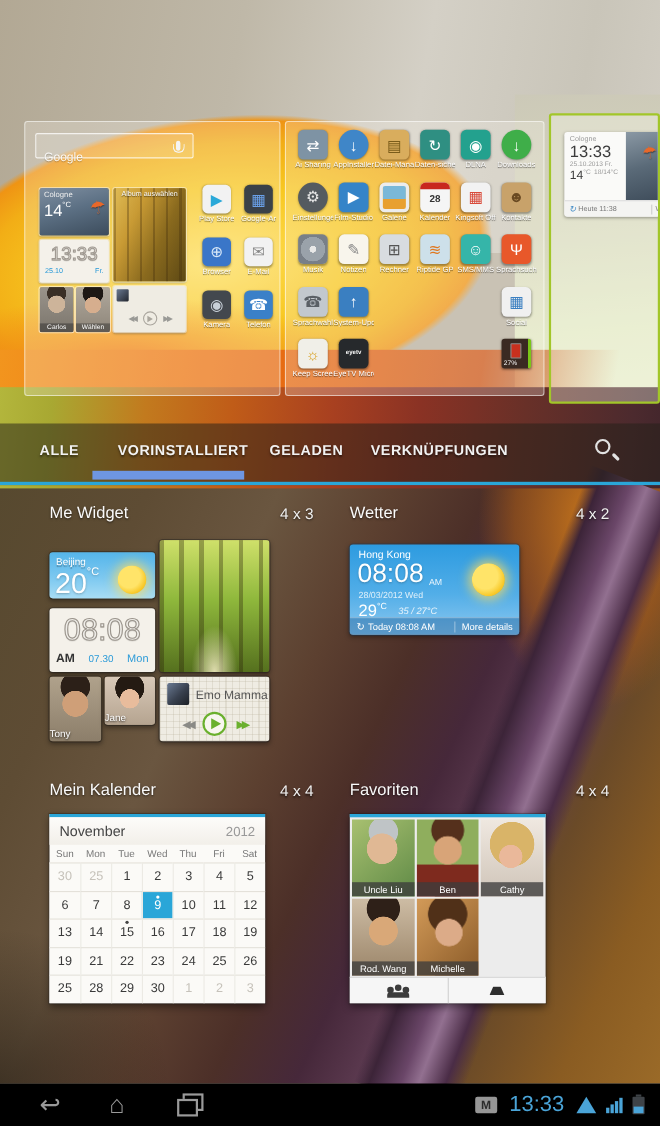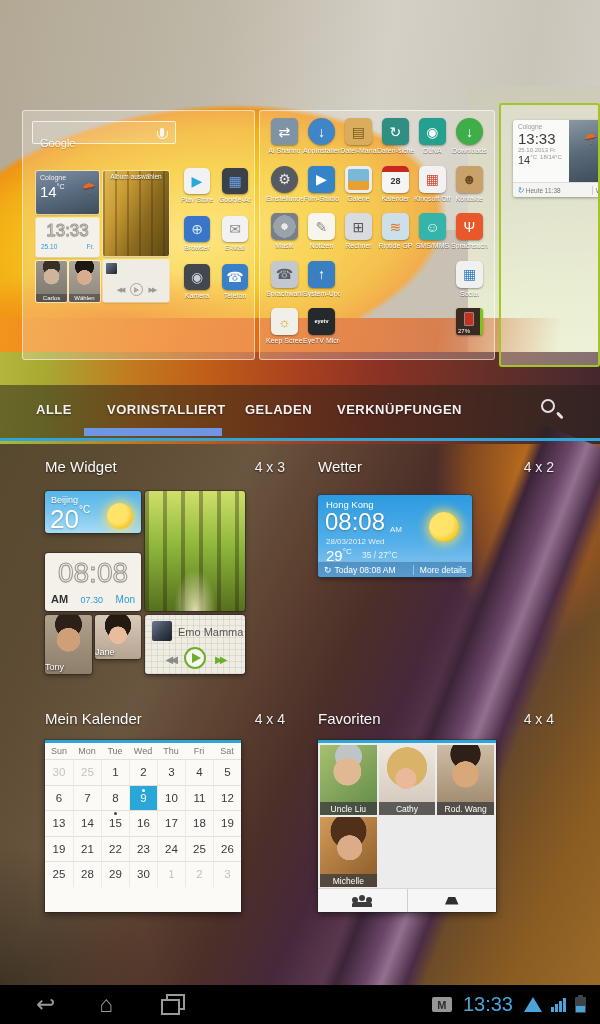--- a/index.html
+++ b/index.html
@@ -148,21 +148,21 @@
   .h3 { left:45px; top:710px; width:240px;gap:16px; }
   .h4 { left:318px; top:710px; width:236px; }
   .size-lbl { font-size:14px; color:#f0f0f0; }
 
   .wcard { position:absolute; z-index:3; }
 
   
   .mew { left:45px; top:491px; width:200px; height:186px; }
   .mtile { position:absolute; border-radius:3px; overflow:hidden;
     box-shadow:0 0 0 1px rgba(30,30,30,.4), 0 2px 5px rgba(0,0,0,.4); }
-  .t-beij { left:0; top:0; width:96px; height:42px;
+  .t-beij { left:0; top:11px; width:96px; height:42px;
     background:linear-gradient(#55b5ea 0%, #7cc8f0 55%, #a8ddf5 100%); }
   .t-beij .city { position:absolute; left:6px; top:4px; font-size:9px; color:#fff; text-shadow:0 1px 1px rgba(0,0,0,.3); }
   .t-beij .temp { position:absolute; left:5px; top:13px; font-size:26px; color:#fff; text-shadow:0 1px 2px rgba(0,0,0,.25); }
   .t-beij .temp i { font-style:normal; font-size:10px; vertical-align:top; }
   .sun { position:absolute; border-radius:50%; background:radial-gradient(circle at 40% 40%, #ffe469 0 45%, #f8c828 70%, #f0a818 100%);
     box-shadow:0 0 10px 3px rgba(255,220,90,.75); }
   .t-beij .sun { right:8px; top:12px; width:26px; height:26px; }
   .t-mphoto { left:100px; top:0; width:100px; height:120px;
     background:
       radial-gradient(ellipse 30px 60px at 50% 100%, rgba(238,232,190,.9), rgba(238,232,190,0) 70%),
@@ -202,21 +202,21 @@
   
   .wet { left:318px; top:495px; width:154px; height:82px; border-radius:3px; overflow:hidden;
     background:linear-gradient(#2d9be0 0%, #52aee8 55%, #8cc8ef 100%);
     box-shadow:0 0 0 1px rgba(20,60,100,.5), 0 2px 5px rgba(0,0,0,.4); }
   .wet .city { position:absolute; left:8px; top:4px; font-size:9.5px; color:#fff; }
   .wet .time { position:absolute; left:7px; top:13px; font-size:24px; color:#fff; text-shadow:0 1px 2px rgba(0,0,0,.25); }
   .wet .ampm { position:absolute; left:72px; top:30px; font-size:8px; color:#e8f4fc; }
   .wet .date { position:absolute; left:8px; top:42px; font-size:8px; color:#e0f0fa; }
   .wet .temp { position:absolute; left:8px; top:52px; font-size:15px; color:#fff; }
   .wet .temp i { font-style:normal; font-size:8px; vertical-align:top; }
-  .wet .hilo { position:absolute; left:44px; top:55px; font-size:8.5px; color:#e8f4fc; }
+  .wet .hilo { position:absolute; left:44px; top:55px; font-size:8.5px; color:#e8f4fc;font-style:italic; }
   .wet .sun { right:13px; top:17px; width:30px; height:30px; }
   .wet-foot { position:absolute; left:0; right:0; bottom:0; height:16px; background:rgba(14,80,140,.38);
     border-top:1px solid rgba(255,255,255,.3); display:flex; align-items:center; color:#fff; font-size:8.5px; }
   .wet-foot .fl { flex:1; display:flex; align-items:center; gap:3px; padding-left:6px; }
   .wet-foot .fl::before { content:"\21BB"; font-size:9px; }
   .wet-foot .vsep { width:1px; height:10px; background:rgba(255,255,255,.4); }
   .wet-foot .fr { width:58px; text-align:center; }
 
   
   .cal { left:45px; top:740px; width:196px; height:172px; background:#fbfaf7;
@@ -583,20 +583,24 @@
     <span class="hilo">35 / 27°C</span>
     <span class="sun"></span>
     <div class="wet-foot">
       <span class="fl">Today 08:08 AM</span>
       <span class="vsep"></span>
       <span class="fr">More details</span>
     </div>
   </div>
 
   <div class="wcard cal">
+    <div class="cal-head">
+      <span class="cal-month">November</span>
+      <span class="cal-year">2012</span>
+    </div>
     <div id="cal-days">
         <span class="cday">Sun</span>
         <span class="cday">Mon</span>
         <span class="cday">Tue</span>
         <span class="cday">Wed</span>
         <span class="cday">Thu</span>
         <span class="cday">Fri</span>
         <span class="cday">Sat</span>
       </div>
     <div id="cal-grid">
@@ -636,20 +640,23 @@
         <span class="ccell mut">2</span>
         <span class="ccell mut">3</span>
       </div>
   </div>
 
   <div class="wcard fav">
     <div id="fav-grid">
         <div class="fcell ph-uncle-liu">
           <span class="fname">Uncle Liu</span>
         </div>
+        <div class="fcell ph-ben">
+          <span class="fname">Ben</span>
+        </div>
         <div class="fcell ph-cathy">
           <span class="fname">Cathy</span>
         </div>
         <div class="fcell ph-rod-wang">
           <span class="fname">Rod. Wang</span>
         </div>
         <div class="fcell ph-michelle">
           <span class="fname">Michelle</span>
         </div>
       </div>

